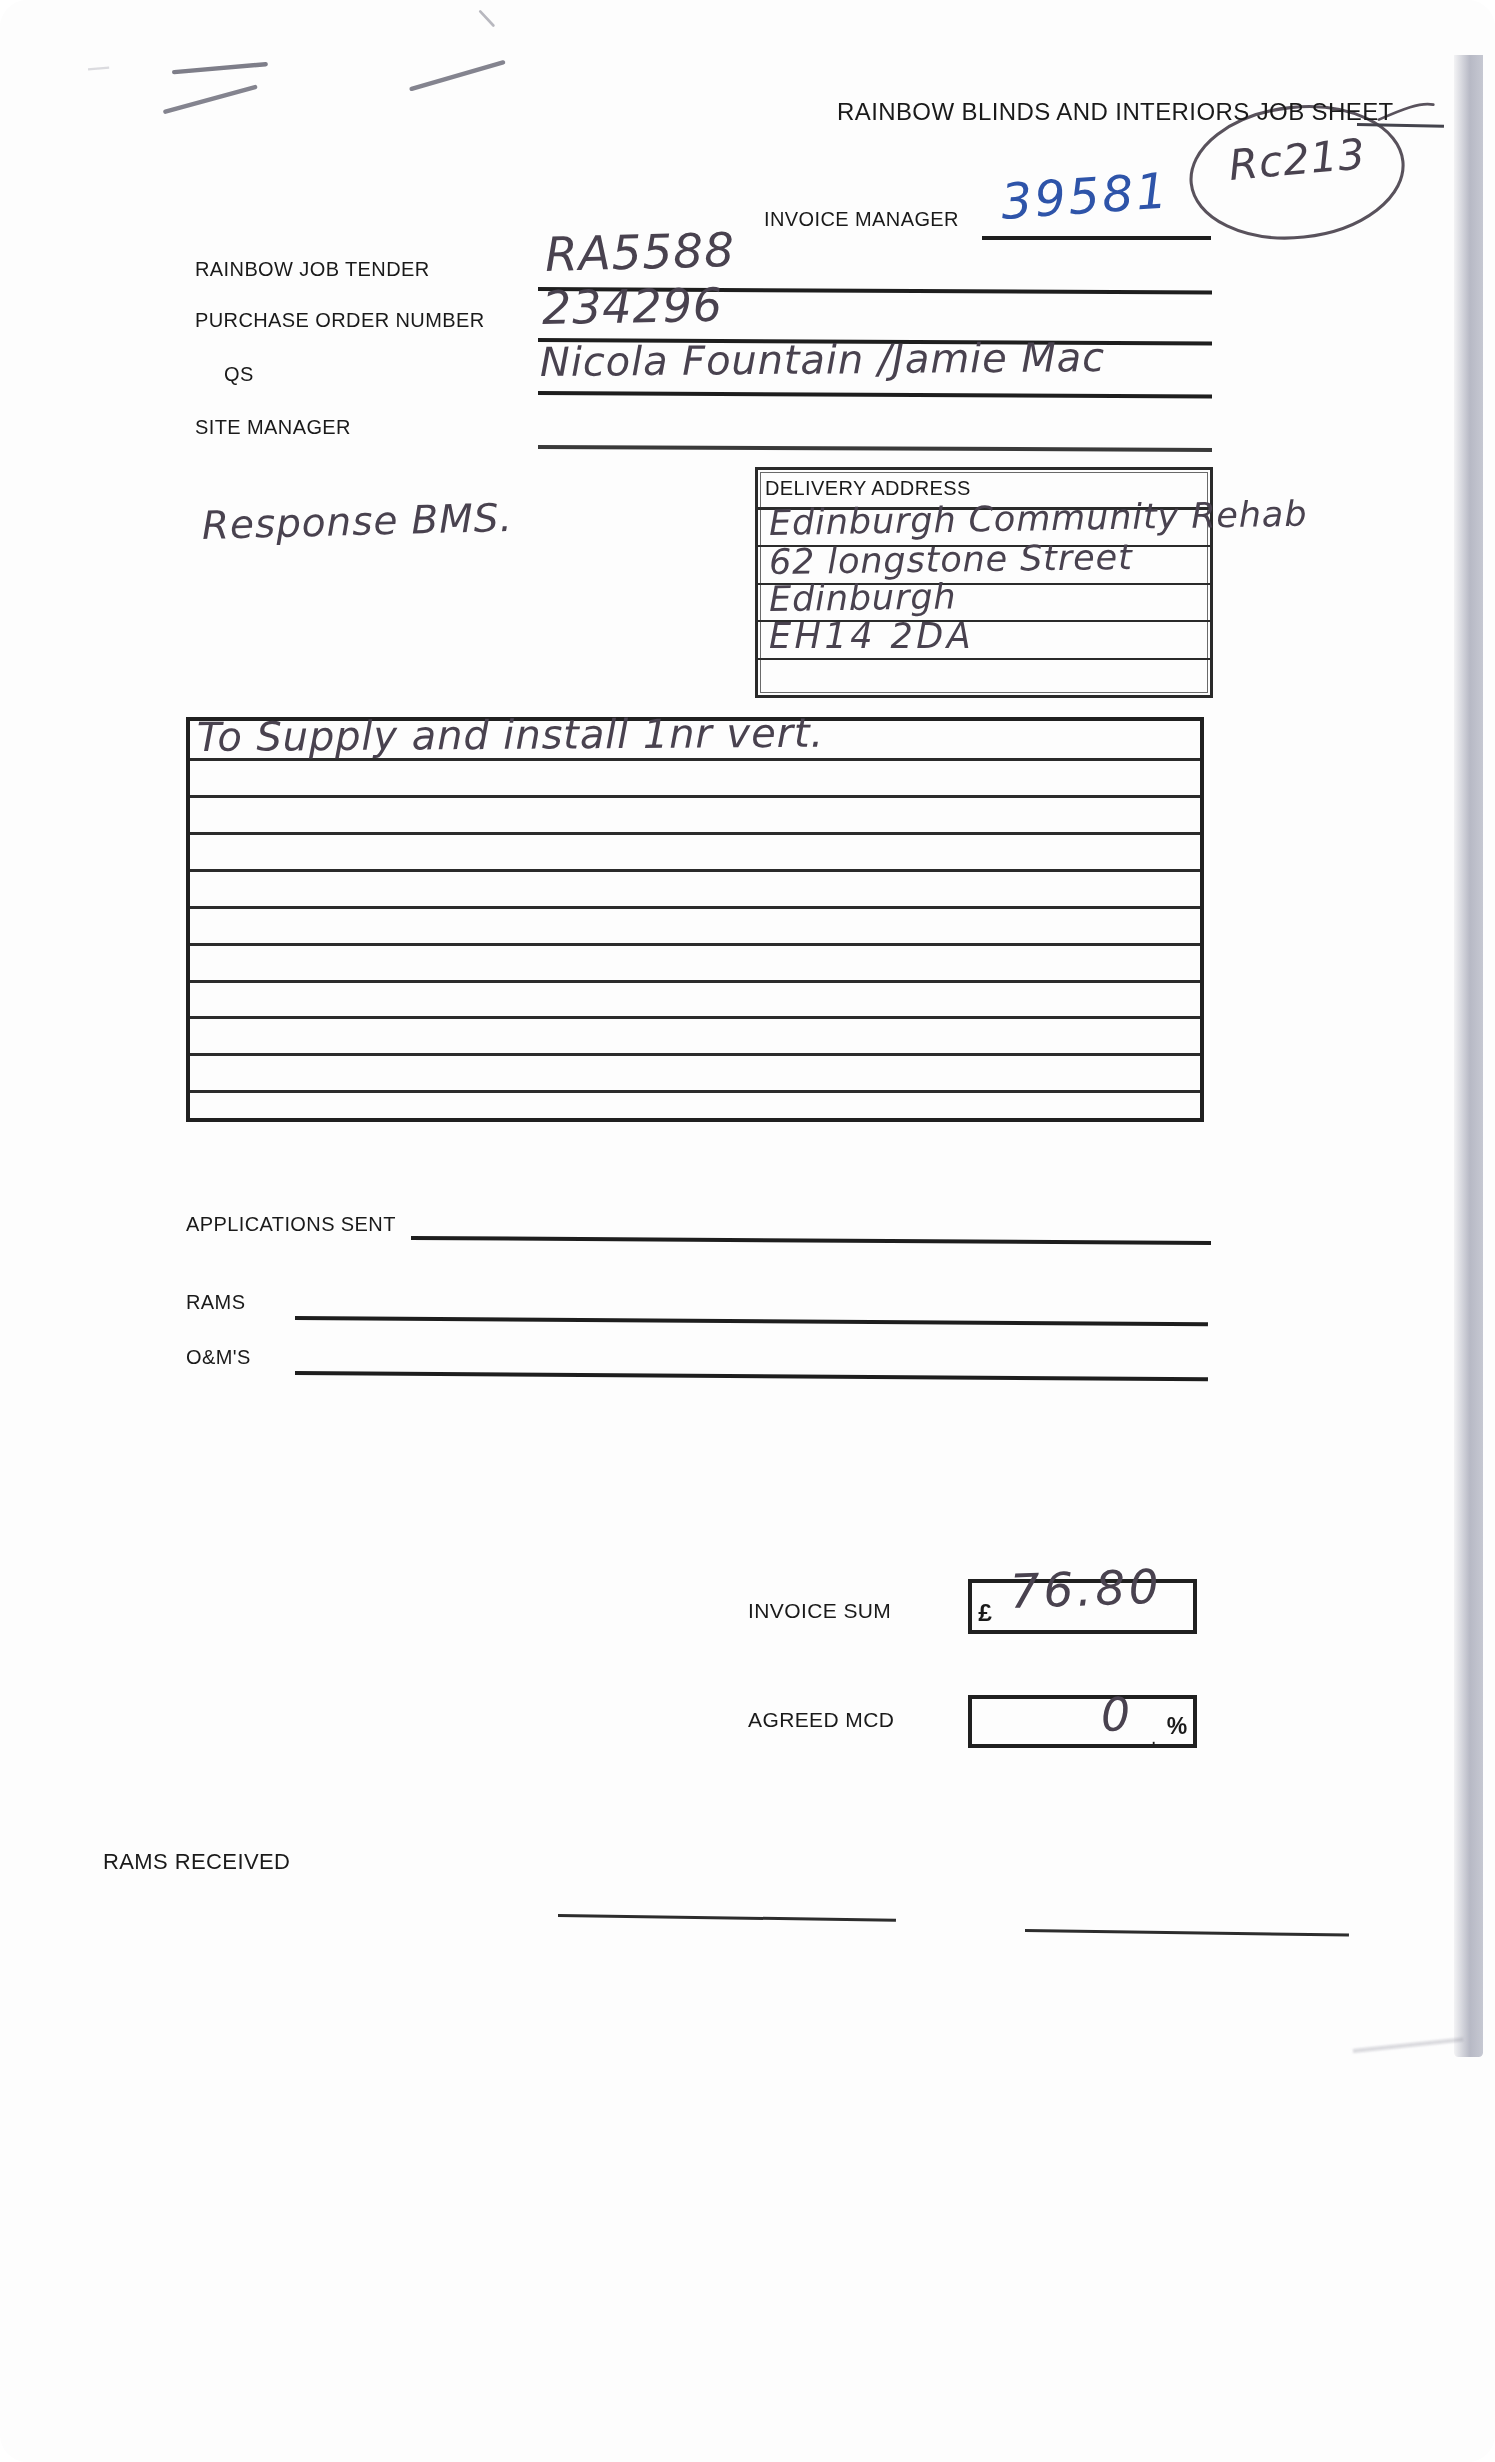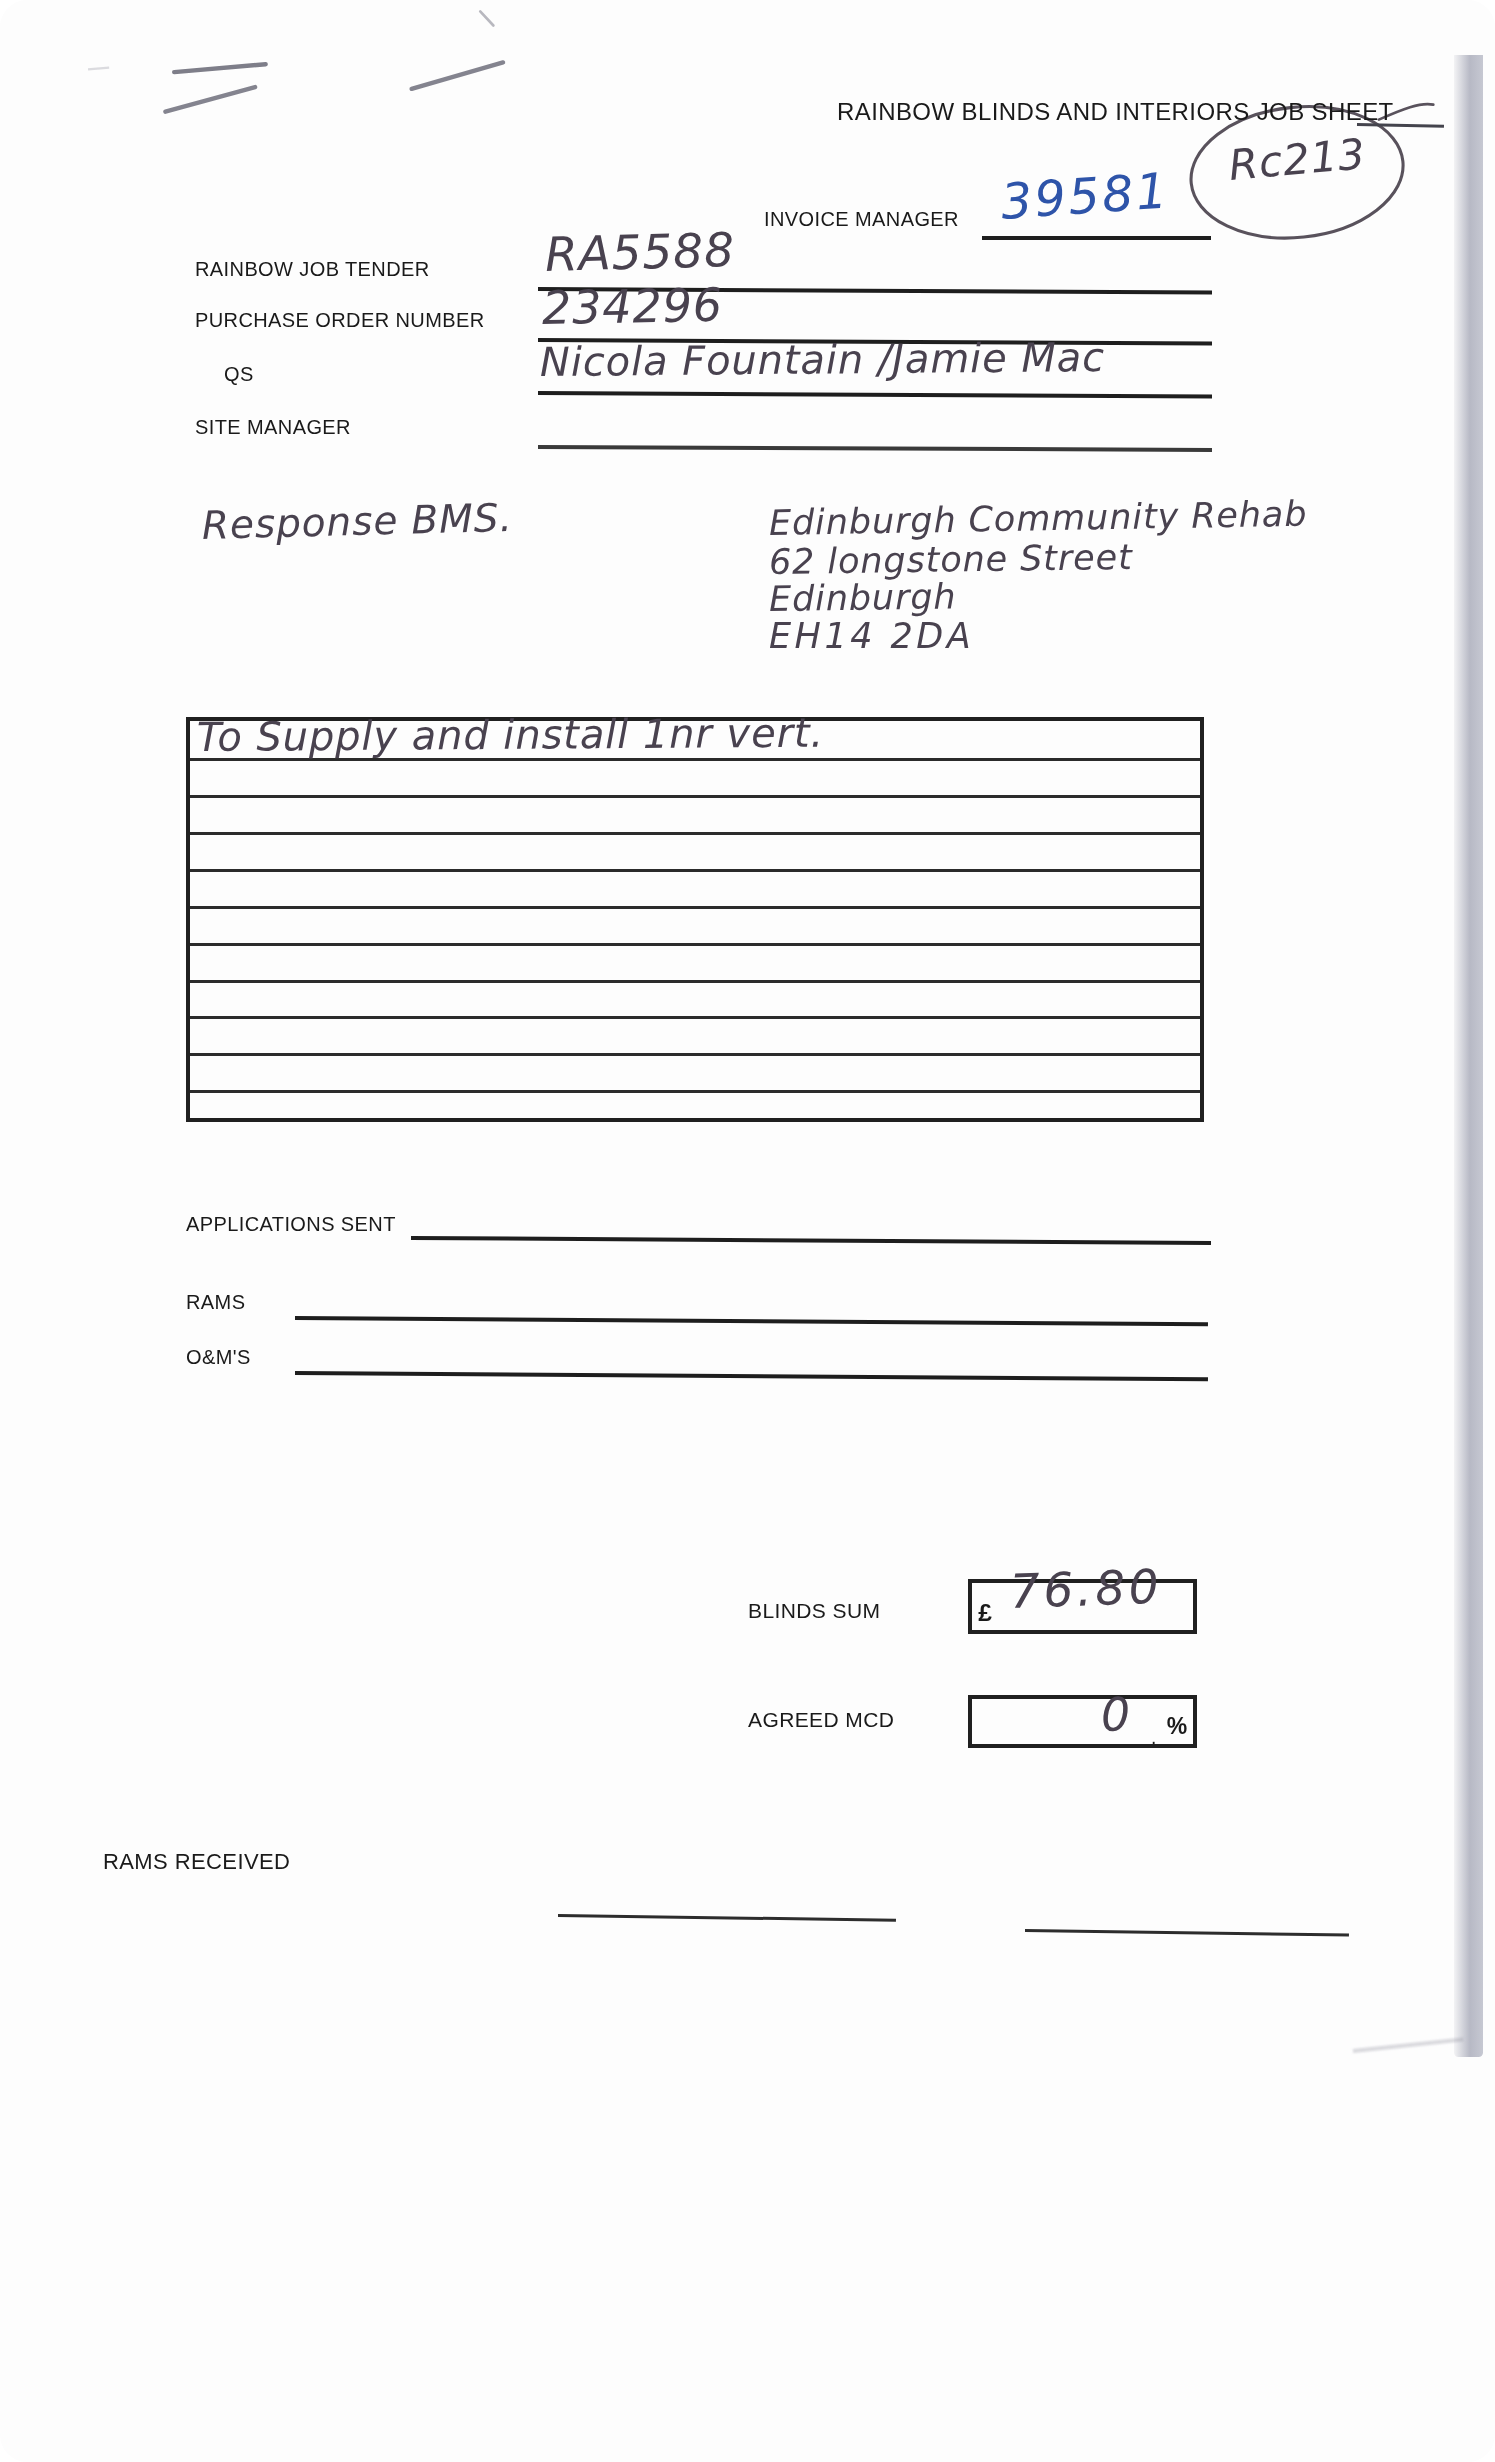--- a/index.html
+++ b/index.html
@@ -54,20 +54,29 @@
 
   <div class="lbl" style="left:195px;top:363px;margin-left:29px;">QS</div>
   <div class="hw" style="left:540px;top:339px;font-size:40px;transform:rotate(-.5deg);">Nicola Fountain /Jamie Mac</div>
   <div class="rule" style="left:538px;top:391px;width:674px;height:4.4px;transform:rotate(.3deg);"></div>
 
   <div class="lbl" style="left:195px;top:416px;">SITE MANAGER</div>
   <div class="rule" style="left:538px;top:445px;width:674px;height:4.4px;transform:rotate(.25deg);background:#3a3a3a;"></div>
 
   <div class="hw" style="left:202px;top:503px;font-size:39px;transform:rotate(-1.5deg);">Response BMS.</div>
 
+  <div class="box" style="left:755px;top:467px;width:452px;height:225px;">
+    <div class="box-inner"></div>
+    <div class="lbl" style="left:7px;top:7px;">DELIVERY ADDRESS</div>
+    <div class="boxline" style="top:37px;height:2.6px;"></div>
+    <div class="boxline" style="top:75px;height:2.2px;"></div>
+    <div class="boxline" style="top:113px;height:2.2px;"></div>
+    <div class="boxline" style="top:150px;height:2.2px;"></div>
+    <div class="boxline" style="top:188px;height:2.2px;"></div>
+  </div>
   <div class="hw" style="left:769px;top:503px;font-size:35px;transform:rotate(-1deg);">Edinburgh Community Rehab</div>
   <div class="hw" style="left:769px;top:542px;font-size:35px;transform:rotate(-.8deg);">62 longstone Street</div>
   <div class="hw" style="left:769px;top:579px;font-size:35px;transform:rotate(-.8deg);">Edinburgh</div>
   <div class="hw" style="left:769px;top:616px;font-size:35px;letter-spacing:3.5px;">EH14 2DA</div>
 
   <div class="bigbox" style="left:186px;top:717px;width:1010px;height:397px;">
     <div class="boxline" style="top:37px;height:2.6px;"></div>
     <div class="boxline" style="top:74px;height:2.6px;"></div>
     <div class="boxline" style="top:111px;height:2.6px;"></div>
     <div class="boxline" style="top:148px;height:2.6px;"></div>
@@ -83,21 +92,21 @@
   <div class="lbl" style="left:186px;top:1213px;">APPLICATIONS SENT</div>
   <div class="rule" style="left:411px;top:1236px;width:800px;height:3.5px;transform:rotate(.35deg);"></div>
 
   <div class="lbl" style="left:186px;top:1291px;">RAMS</div>
   <div class="rule" style="left:295px;top:1316px;width:913px;height:3.5px;transform:rotate(.4deg);"></div>
 
   <div class="lbl" style="left:186px;top:1346px;">O&amp;M'S</div>
   <div class="rule" style="left:295px;top:1371px;width:913px;height:3.5px;transform:rotate(.4deg);"></div>
 
 
-  <div class="lbl" style="left:748px;top:1599px;font-size:21px;">BLINDS SUM</div>
+  <div class="lbl" style="left:748px;top:1599px;font-size:21px;">INVOICE SUM</div>
   <div class="bigbox" style="left:968px;top:1579px;width:221px;height:47px;">
     <div class="lbl" style="left:6.2px;top:16px;font-size:24.6px;font-weight:bold;">£</div>
   </div>
   <div class="hw" style="left:1010px;top:1564px;font-size:47px;transform:rotate(-2deg);letter-spacing:3.5px;">76.80</div>
 
   <div class="lbl" style="left:748px;top:1708px;font-size:21px;">AGREED MCD</div>
   <div class="bigbox" style="left:968px;top:1695px;width:221px;height:45px;">
     <div class="lbl" style="left:179px;top:28px;font-size:19.3px;">.</div>
     <div class="lbl" style="right:5.3px;top:14px;font-size:23px;left:auto;position:absolute;font-weight:bold;">%</div>
   </div>

